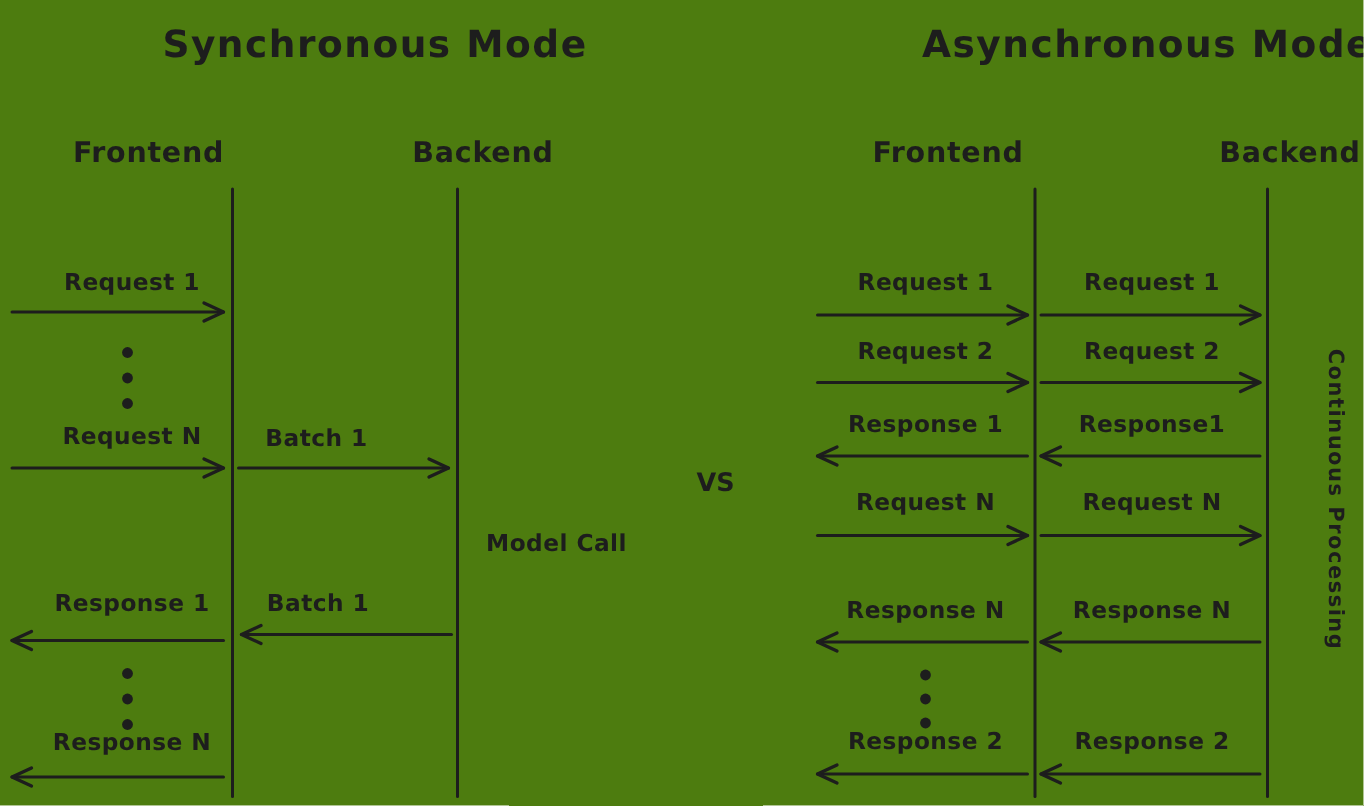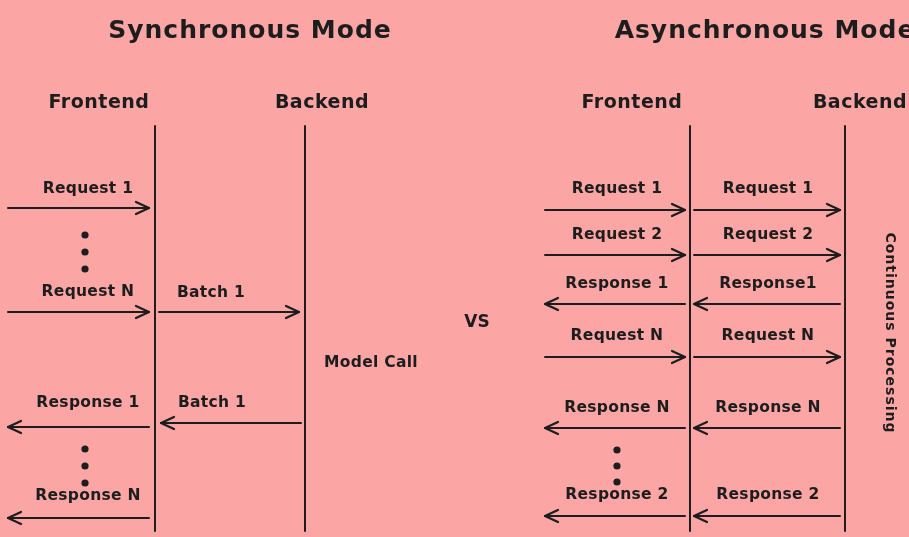--- a/index.html
+++ b/index.html
@@ -4,21 +4,21 @@
 <style>
   html, body {
     margin: 0;
     padding: 0;
     background: #ffffff;
   }
   .canvas {
     position: relative;
     width: 909px;
     height: 537px;
-    background: #fca5a5;
+    background: #4d7c0f;
     font-family: "DejaVu Sans", sans-serif;
     overflow: hidden;
   }
   svg { display: block; }
   text {
     fill: #1d1d1d;
     text-anchor: middle;
     font-family: "DejaVu Sans", sans-serif;
   }
   .title {

